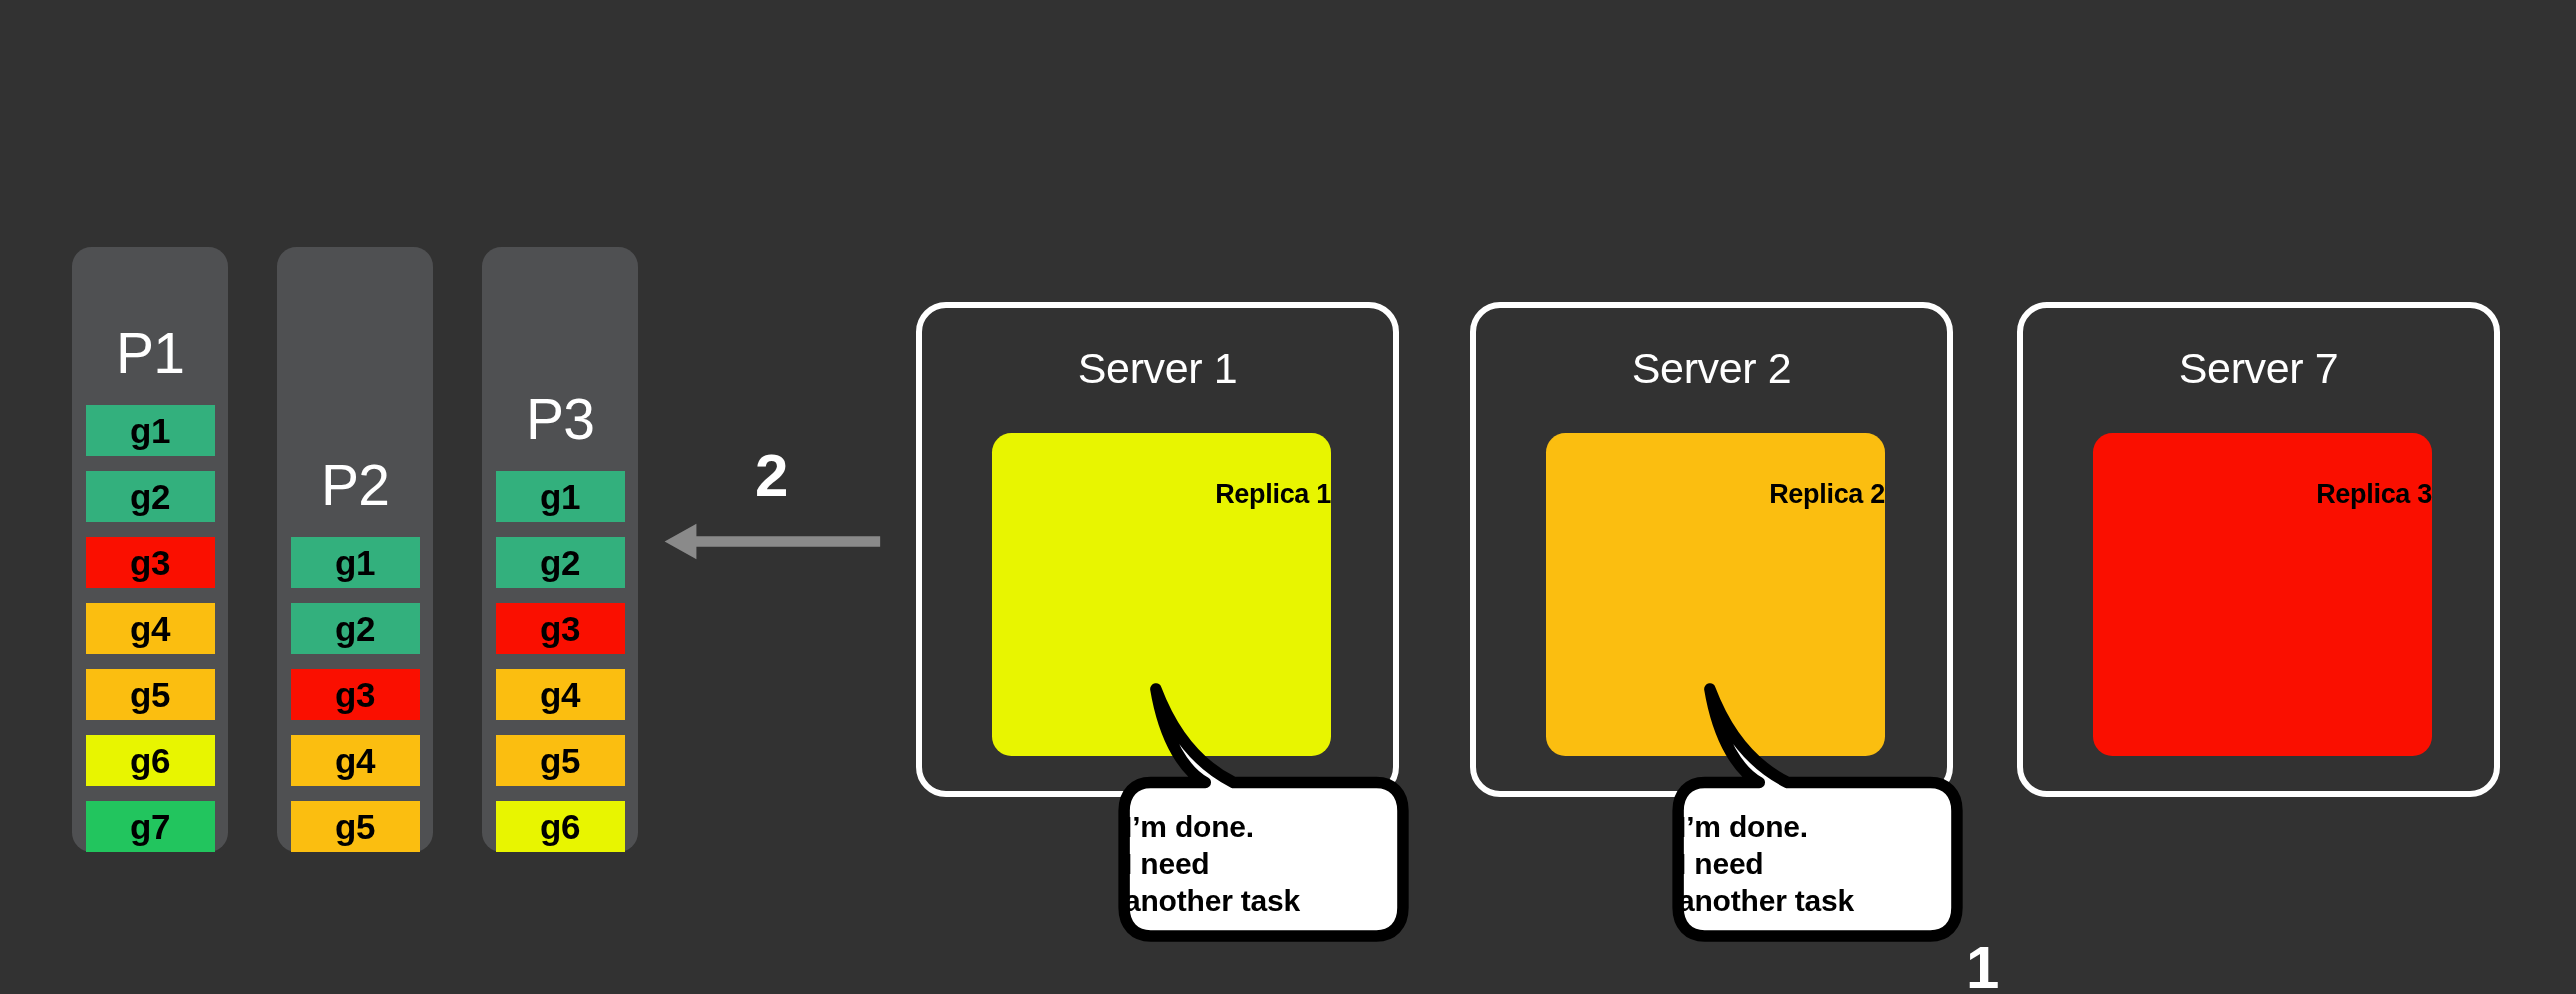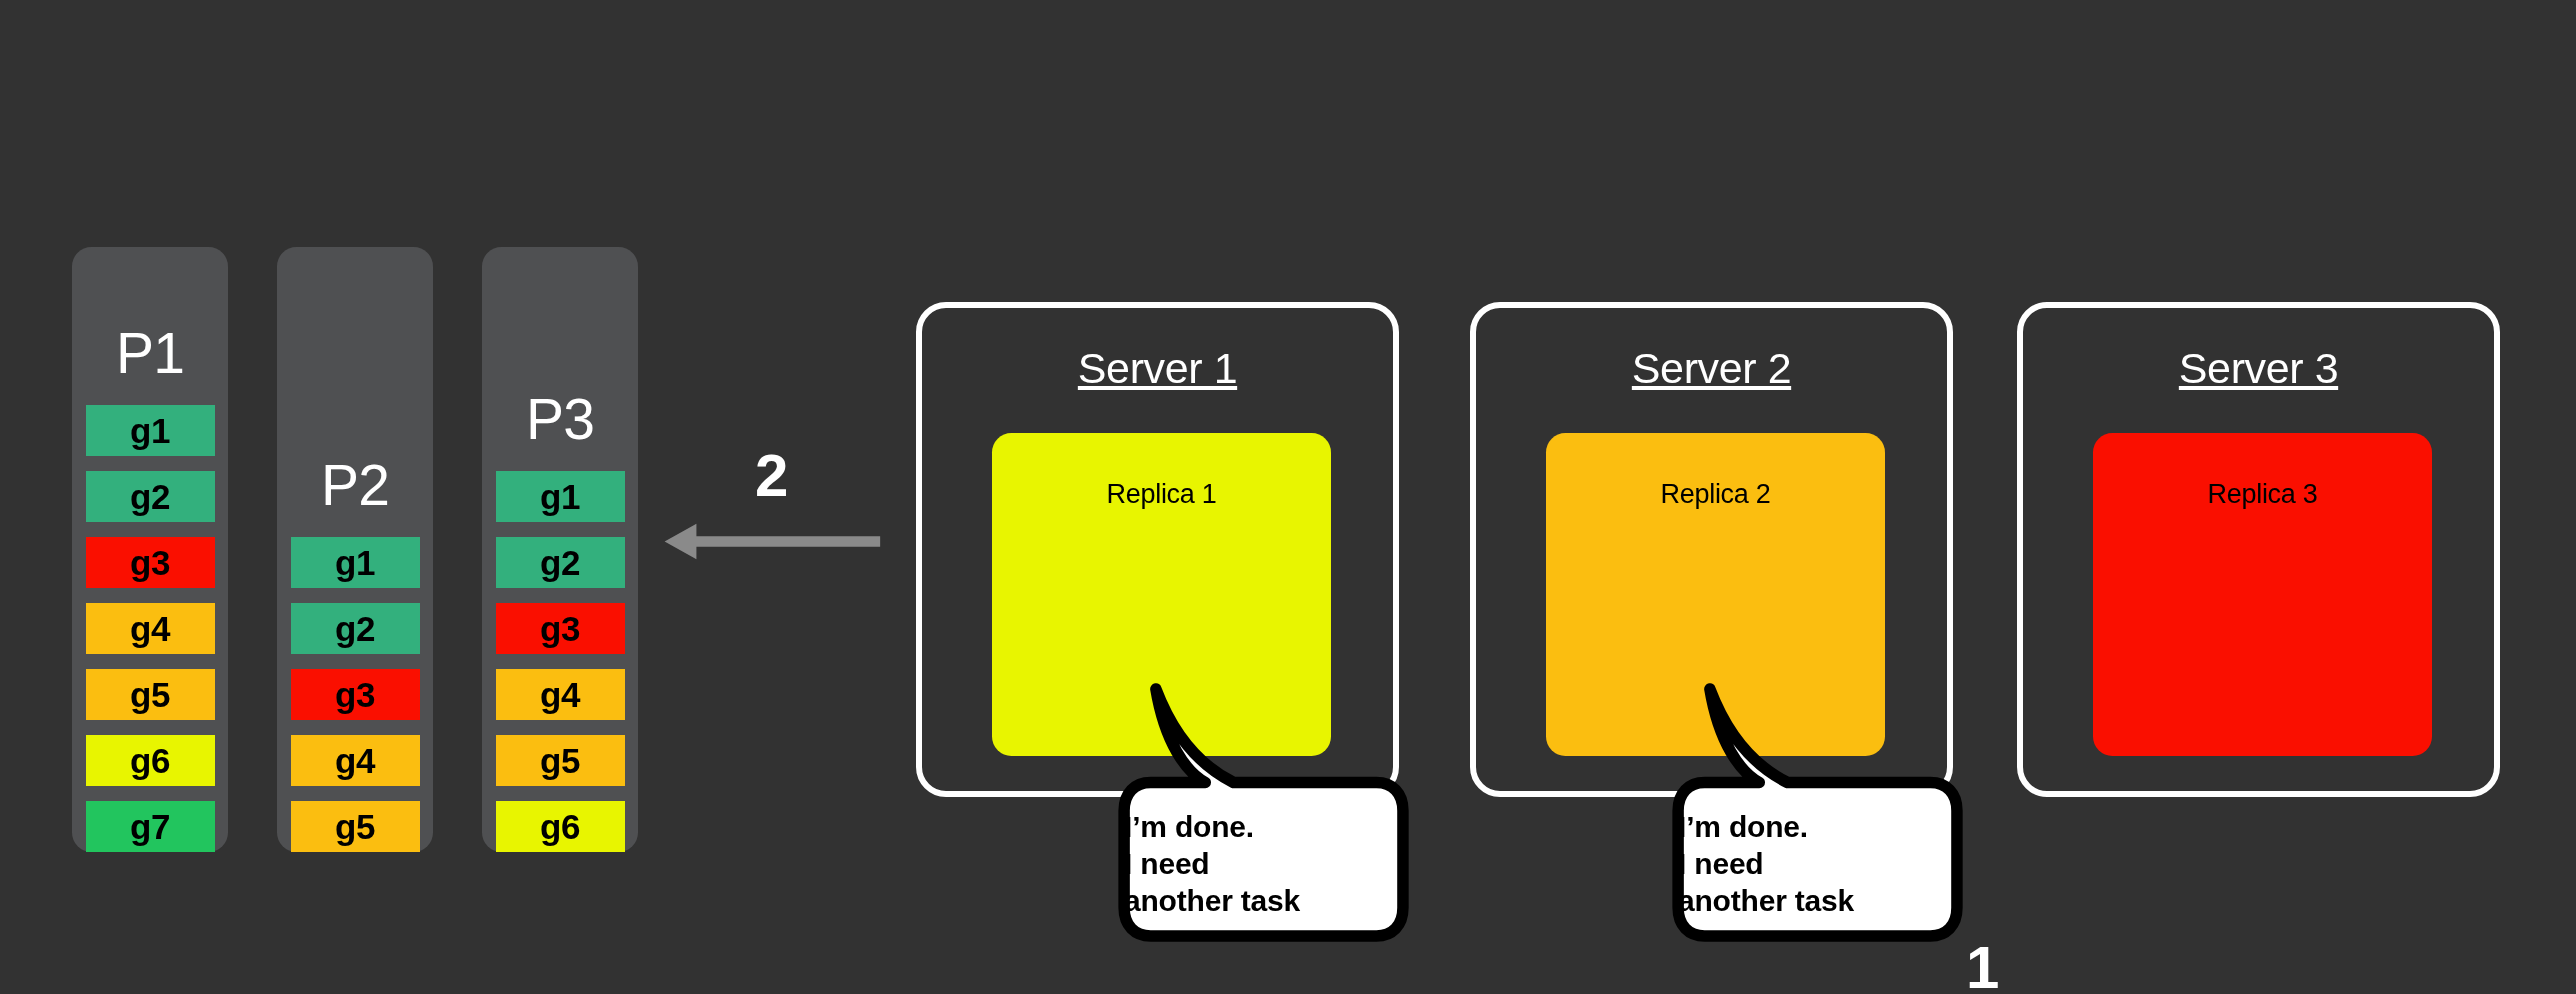--- a/index.html
+++ b/index.html
@@ -87,36 +87,35 @@
     position: absolute;
     top: 39px;
     left: 0;
     width: 100%;
     text-align: center;
     color: #ffffff;
     font-size: 43px;
     font-weight: 400;
     line-height: 1;
     letter-spacing: -0.4px;
-    text-decoration: underline;
   }
   .replica {
     position: absolute;
     border-radius: 19.4px;
     box-sizing: border-box;
   }
   .replica-label {
     position: absolute;
     top: 48px;
     left: 0;
     width: 100%;
-    text-align: center;
+    text-align: right;
     color: #000000;
     font-size: 27px;
-    font-weight: normal;
+    font-weight: bold;
     line-height: 1;
     letter-spacing: -0.3px;
   }
 
   
   .bubble-wrap {
     position: absolute;
   }
   .bubble-svg {
     position: absolute;
@@ -200,21 +199,21 @@
   </div>
 
   <div class="server" style="left:1470px; top:302px; width:483px; height:495px;">
     <div class="server-title">Server 2</div>
   </div>
   <div class="replica" style="left:1546px; top:433px; width:339px; height:323px; background:#fbbe10;padding-left:47px;">
     <div class="replica-label">Replica 2</div>
   </div>
 
   <div class="server" style="left:2017px; top:302px; width:483px; height:495px;">
-    <div class="server-title">Server 3</div>
+    <div class="server-title">Server 7</div>
   </div>
   <div class="replica" style="left:2093px; top:433px; width:339px; height:323px; background:#fa0f00;padding-left:26px;">
     <div class="replica-label">Replica 3</div>
   </div>
 
   <div class="bubble-wrap" style="left:1110px; top:680px; width:300px; height:265px;">
     <svg class="bubble-svg" width="300" height="265" viewBox="0 0 340 300">
       <path d="M 46 116
                L 108 116
                C 86 104, 62 70, 52 10

